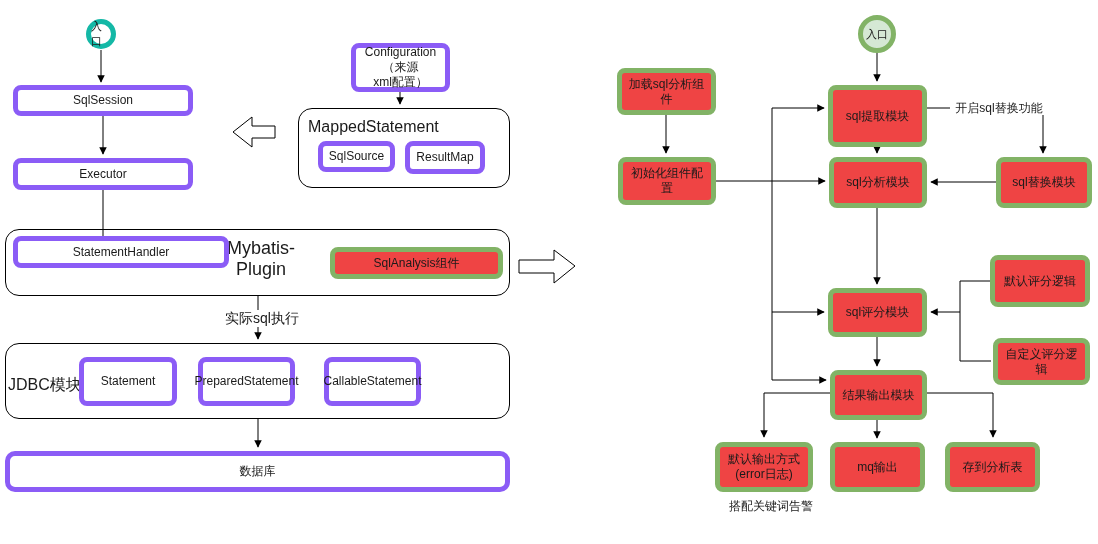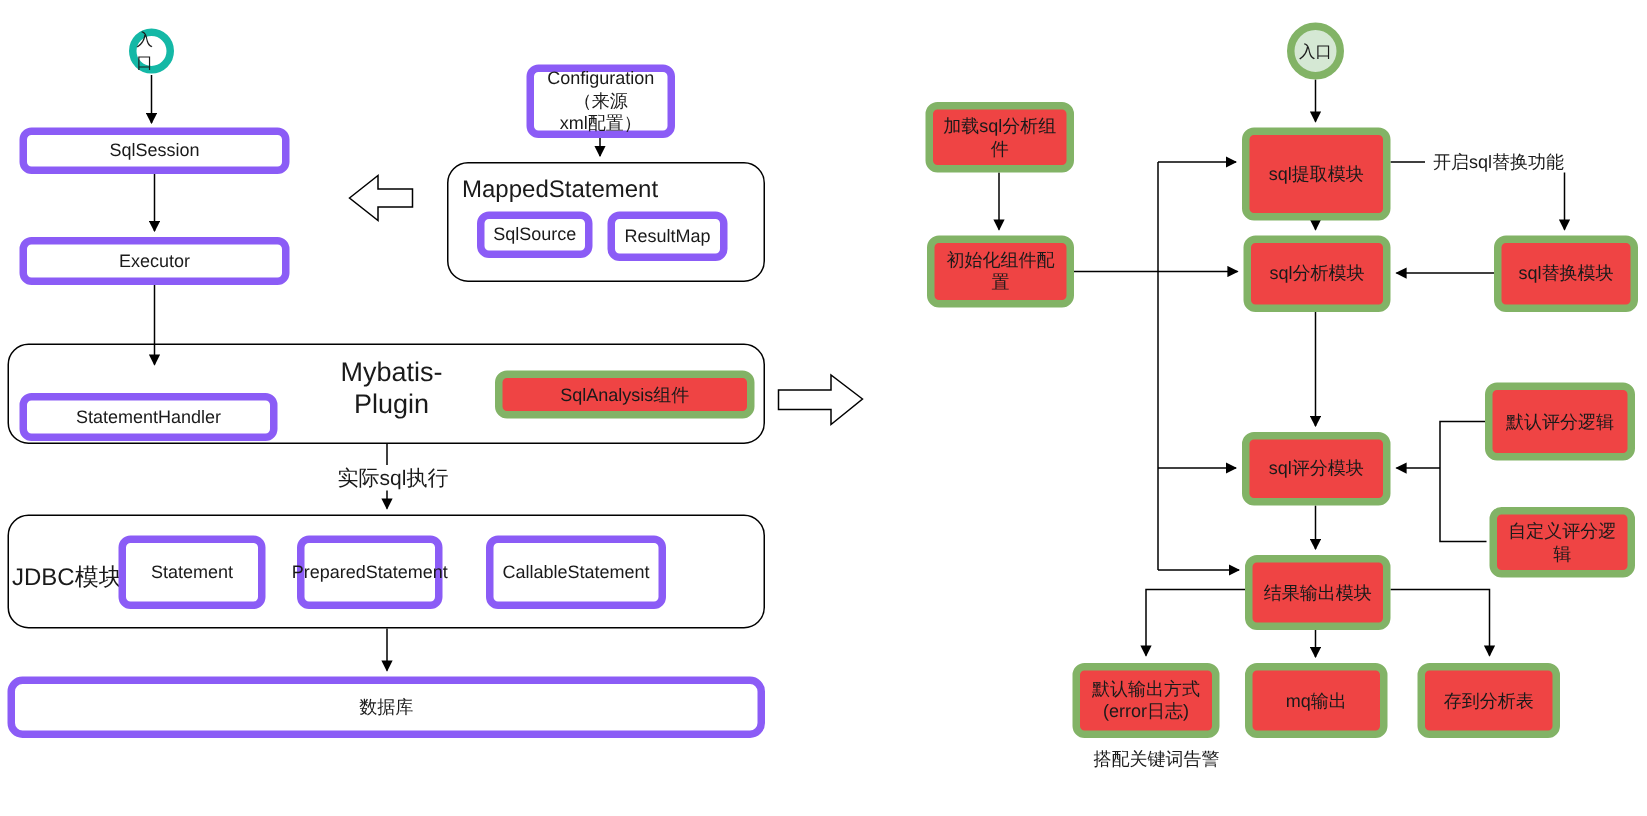--- a/index.html
+++ b/index.html
@@ -98,38 +98,38 @@
   <div class="container-title" style="left:308px;top:118px;">MappedStatement</div>
   <div class="node" style="left:318px;top:141px;width:77px;height:31px;">
     <span>SqlSource</span>
   </div>
   <div class="node" style="left:405px;top:141px;width:80px;height:33px;">
     <span>ResultMap</span>
   </div>
 
   <div class="container" style="left:5px;top:229px;width:505px;height:67px;"></div>
   <div class="container-title big-title" style="left:205px;top:238px;width:112px;text-align:center;">Mybatis-Plugin</div>
-  <div class="node" style="left:13px;top:262px;width:172px;height:32px;text-align:right;">
+  <div class="node" style="left:13px;top:236px;width:216px;height:32px;text-align:right;">
     <span>StatementHandler</span>
   </div>
   <div class="node green" style="left:330px;top:247px;width:173px;height:32px;">
     <span>SqlAnalysis组件</span>
   </div>
 
   <div class="floating-label mid-title" style="left:218px;top:310px;width:84px;">实际sql执行</div>
 
   <div class="container" style="left:5px;top:343px;width:505px;height:76px;"></div>
   <div class="container-title" style="left:8px;top:375px;">JDBC模块</div>
   <div class="node" style="left:79px;top:357px;width:98px;height:49px;">
     <span>Statement</span>
   </div>
   <div class="node" style="left:198px;top:357px;width:97px;height:49px;">
     <span>PreparedStatement</span>
   </div>
-  <div class="node" style="left:324px;top:357px;width:120px;height:49px;">
+  <div class="node" style="left:324px;top:357px;width:97px;height:49px;">
     <span>CallableStatement</span>
   </div>
 
   <div class="node" style="left:5px;top:451px;width:505px;height:41px;border-radius:10px;">
     <span>数据库</span>
   </div>
 
   <div class="circle green" style="left:858px;top:15px;width:38px;height:38px;">
     <span>入口</span>
   </div>

